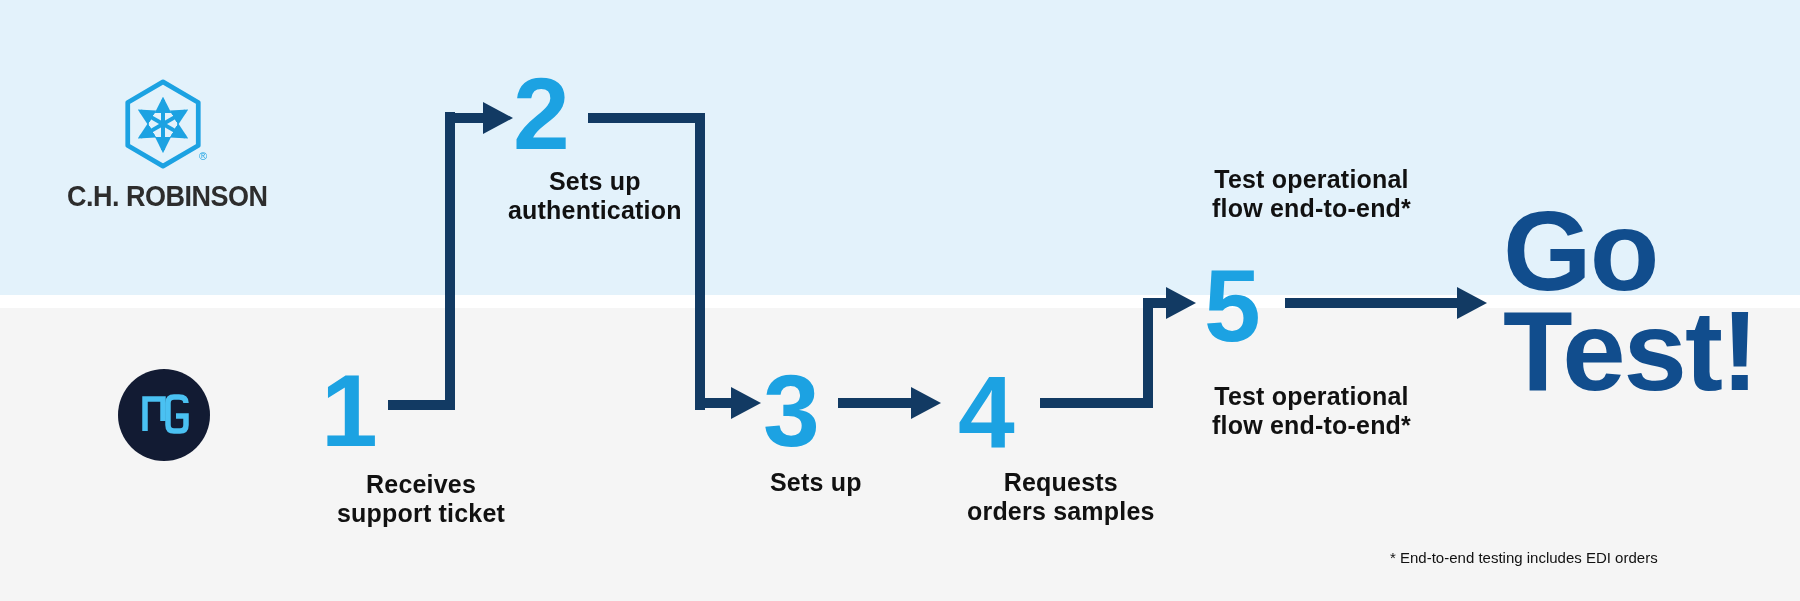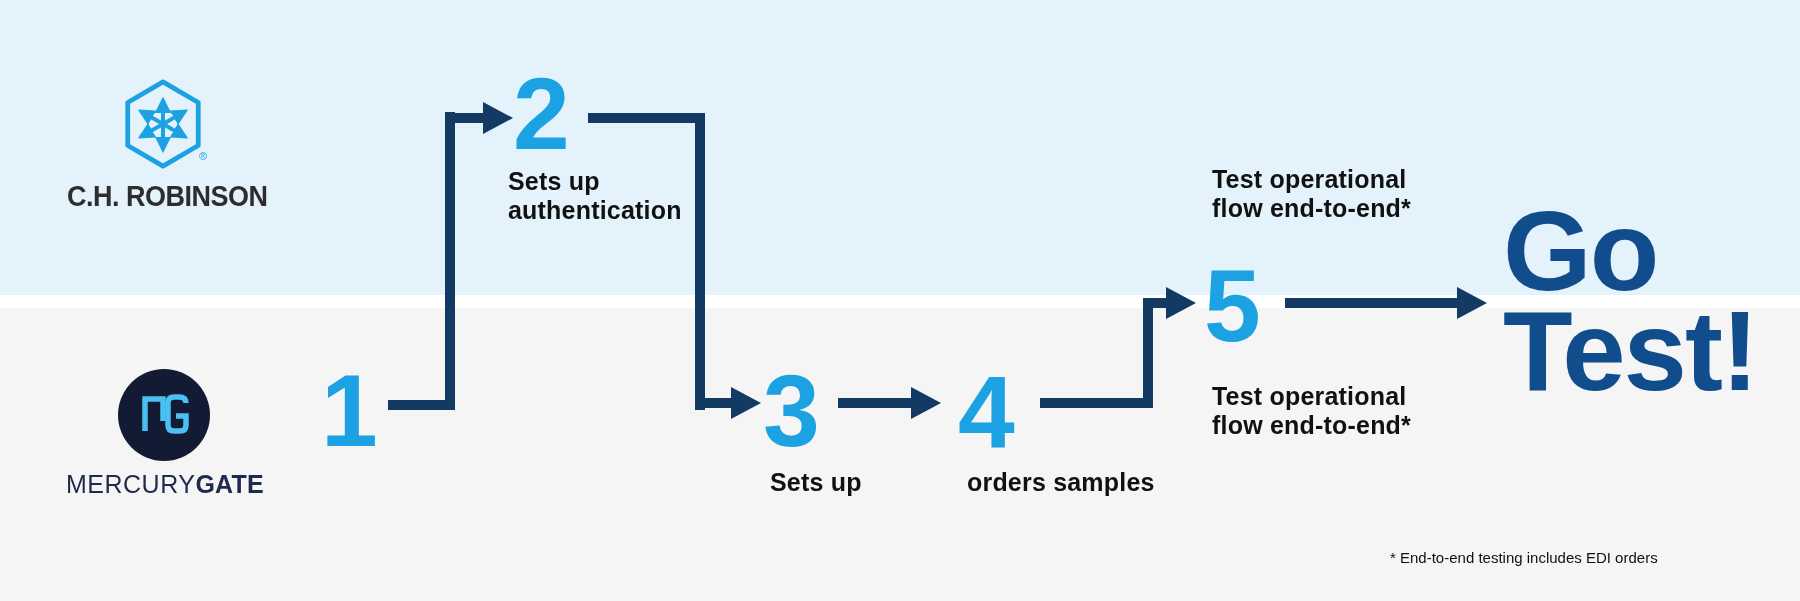--- a/index.html
+++ b/index.html
@@ -11,21 +11,21 @@
   .lane-top{top:0;height:295px;background:#E3F2FB;}
   .lane-divider{top:295px;height:13px;background:#ffffff;}
   .lane-bottom{top:308px;height:293px;background:#F5F5F5;}
 
   .num{
     position:absolute;font-size:102px;font-weight:700;line-height:1;
     color:#1CA2E2;letter-spacing:-1px;
   }
   .step-label{
     position:absolute;font-size:25px;font-weight:700;line-height:29px;
-    color:#111111;letter-spacing:0.2px;white-space:nowrap;
+    color:#111111;letter-spacing:0.2px;white-space:nowrap;text-align:center;
   }
   .step-label span{display:block;}
 
   .seg{position:absolute;background:#123A63;}
   .head{
     position:absolute;width:0;height:0;
     border-top:16px solid transparent;border-bottom:16px solid transparent;
     border-left:30px solid #123A63;
   }
 
@@ -81,23 +81,20 @@
   <span class="chr-reg">®</span>
   <div class="chr-wordmark">C.H. ROBINSON</div>
 
   <svg class="mg-circle-svg" width="92" height="92" viewBox="0 0 92 92">
     <circle cx="46" cy="46" r="46" fill="#121B33"></circle>
     <g stroke="#4AC1F2" stroke-width="5.5" fill="none">
       <path d="M27,62 L27,30 L45,30 L45,52"></path>
       <path d="M68,34 Q68,28 61,28 L56,28 Q50,28 50,34 L50,56 Q50,62 56,62 L62,62 Q68,62 68,56 L68,47 L58,47"></path>
     </g>
   </svg>
-  <div class="mg-wordmark">
-    <span class="light">MERCURY</span><span class="bold">GATE</span>
-  </div>
 
   <div class="seg" style="left:388px;top:400px;width:67px;height:10px;"></div>
   <div class="seg" style="left:445px;top:112px;width:10px;height:298px;"></div>
   <div class="seg" style="left:455px;top:113px;width:28px;height:10px;"></div>
   <div class="head" style="left:483px;top:102px;"></div>
 
   <div class="seg" style="left:588px;top:113px;width:117px;height:10px;"></div>
   <div class="seg" style="left:695px;top:113px;width:10px;height:297px;"></div>
   <div class="seg" style="left:705px;top:398px;width:26px;height:10px;"></div>
   <div class="head" style="left:731px;top:387px;"></div>
@@ -112,28 +109,33 @@
 
   <div class="seg" style="left:1285px;top:298px;width:172px;height:10px;"></div>
   <div class="head" style="left:1457px;top:287px;"></div>
 
   <div class="num" style="left:321px;top:360px;">1</div>
   <div class="num" style="left:513px;top:63px;">2</div>
   <div class="num" style="left:763px;top:360px;">3</div>
   <div class="num" style="left:958px;top:361px;">4</div>
   <div class="num" style="left:1204px;top:255px;">5</div>
 
+  <div class="step-label" style="left:337px;top:470px;">
+    <span>Receives</span>
+    <span>support ticket</span>
+  </div>
   <div class="step-label" style="left:508px;top:167px;">
     <span>Sets up</span>
     <span>authentication</span>
   </div>
   <div class="step-label" style="left:770px;top:468px;">
     <span>Sets up</span>
   </div>
   <div class="step-label" style="left:967px;top:468px;">
+    <span>Requests</span>
     <span>orders samples</span>
   </div>
   <div class="step-label" style="left:1212px;top:165px;">
     <span>Test operational</span>
     <span>flow end-to-end*</span>
   </div>
   <div class="step-label" style="left:1212px;top:382px;">
     <span>Test operational</span>
     <span>flow end-to-end*</span>
   </div>

